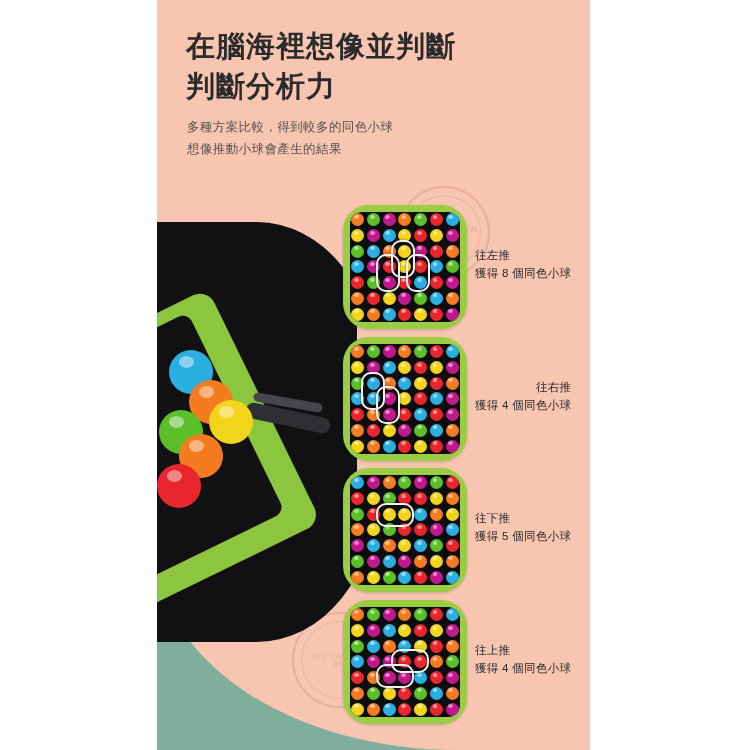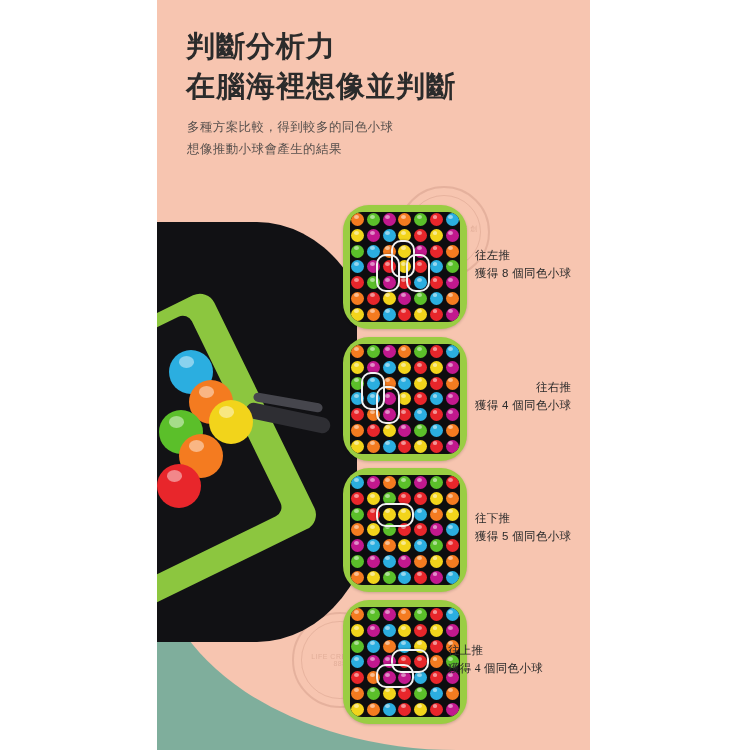--- a/index.html
+++ b/index.html
@@ -139,22 +139,22 @@
         <div class="pball" style="left: 12px; top: 128px; background: rgb(43, 174, 224);"></div>
         <div class="pball" style="left: 32px; top: 158px; background: rgb(244, 123, 32);"></div>
         <div class="pball" style="left: 2px; top: 188px; background: rgb(91, 191, 42);"></div>
         <div class="pball" style="left: 52px; top: 178px; background: rgb(242, 212, 27);"></div>
         <div class="pball" style="left: 22px; top: 212px; background: rgb(244, 123, 32);"></div>
         <div class="pball" style="left: 0px; top: 242px; background: rgb(232, 38, 43);"></div>
       </div>
   </div>
 
   <div class="headline">
+    <div>在腦海裡想像並判斷</div>
     <div>判斷分析力</div>
-    <div>在腦海裡想像並判斷</div>
   </div>
   <div class="subhead">
     <div>多種方案比較，得到較多的同色小球</div>
     <div>想像推動小球會產生的結果</div>
   </div>
 
   <div class="bg-white-left"></div>
   <div class="bg-white-right"></div>
 
   <div id="boards-layer">
@@ -779,19 +779,19 @@
           <div class="cell">
             <div class="ball" style="background: rgb(232, 38, 43);"></div>
           </div>
           <div class="cell">
             <div class="ball" style="background: rgb(194, 24, 142);"></div>
           </div>
         </div>
         <div class="hl" style="left: 48px; top: 49px; width: 34px; height: 20px;"></div>
         <div class="hl" style="left: 33px; top: 64px; width: 34px; height: 20px;"></div>
       </div>
-      <div class="caption" style="left: 448px; top: 642px; font-family: Liberation Serif, serif;">
+      <div class="caption" style="left: 475px; top: 642px;">
         <div>往上推</div>
         <div>獲得 4 個同色小球</div>
       </div>
     </div>
 
 </div>
 
 </body></html>

